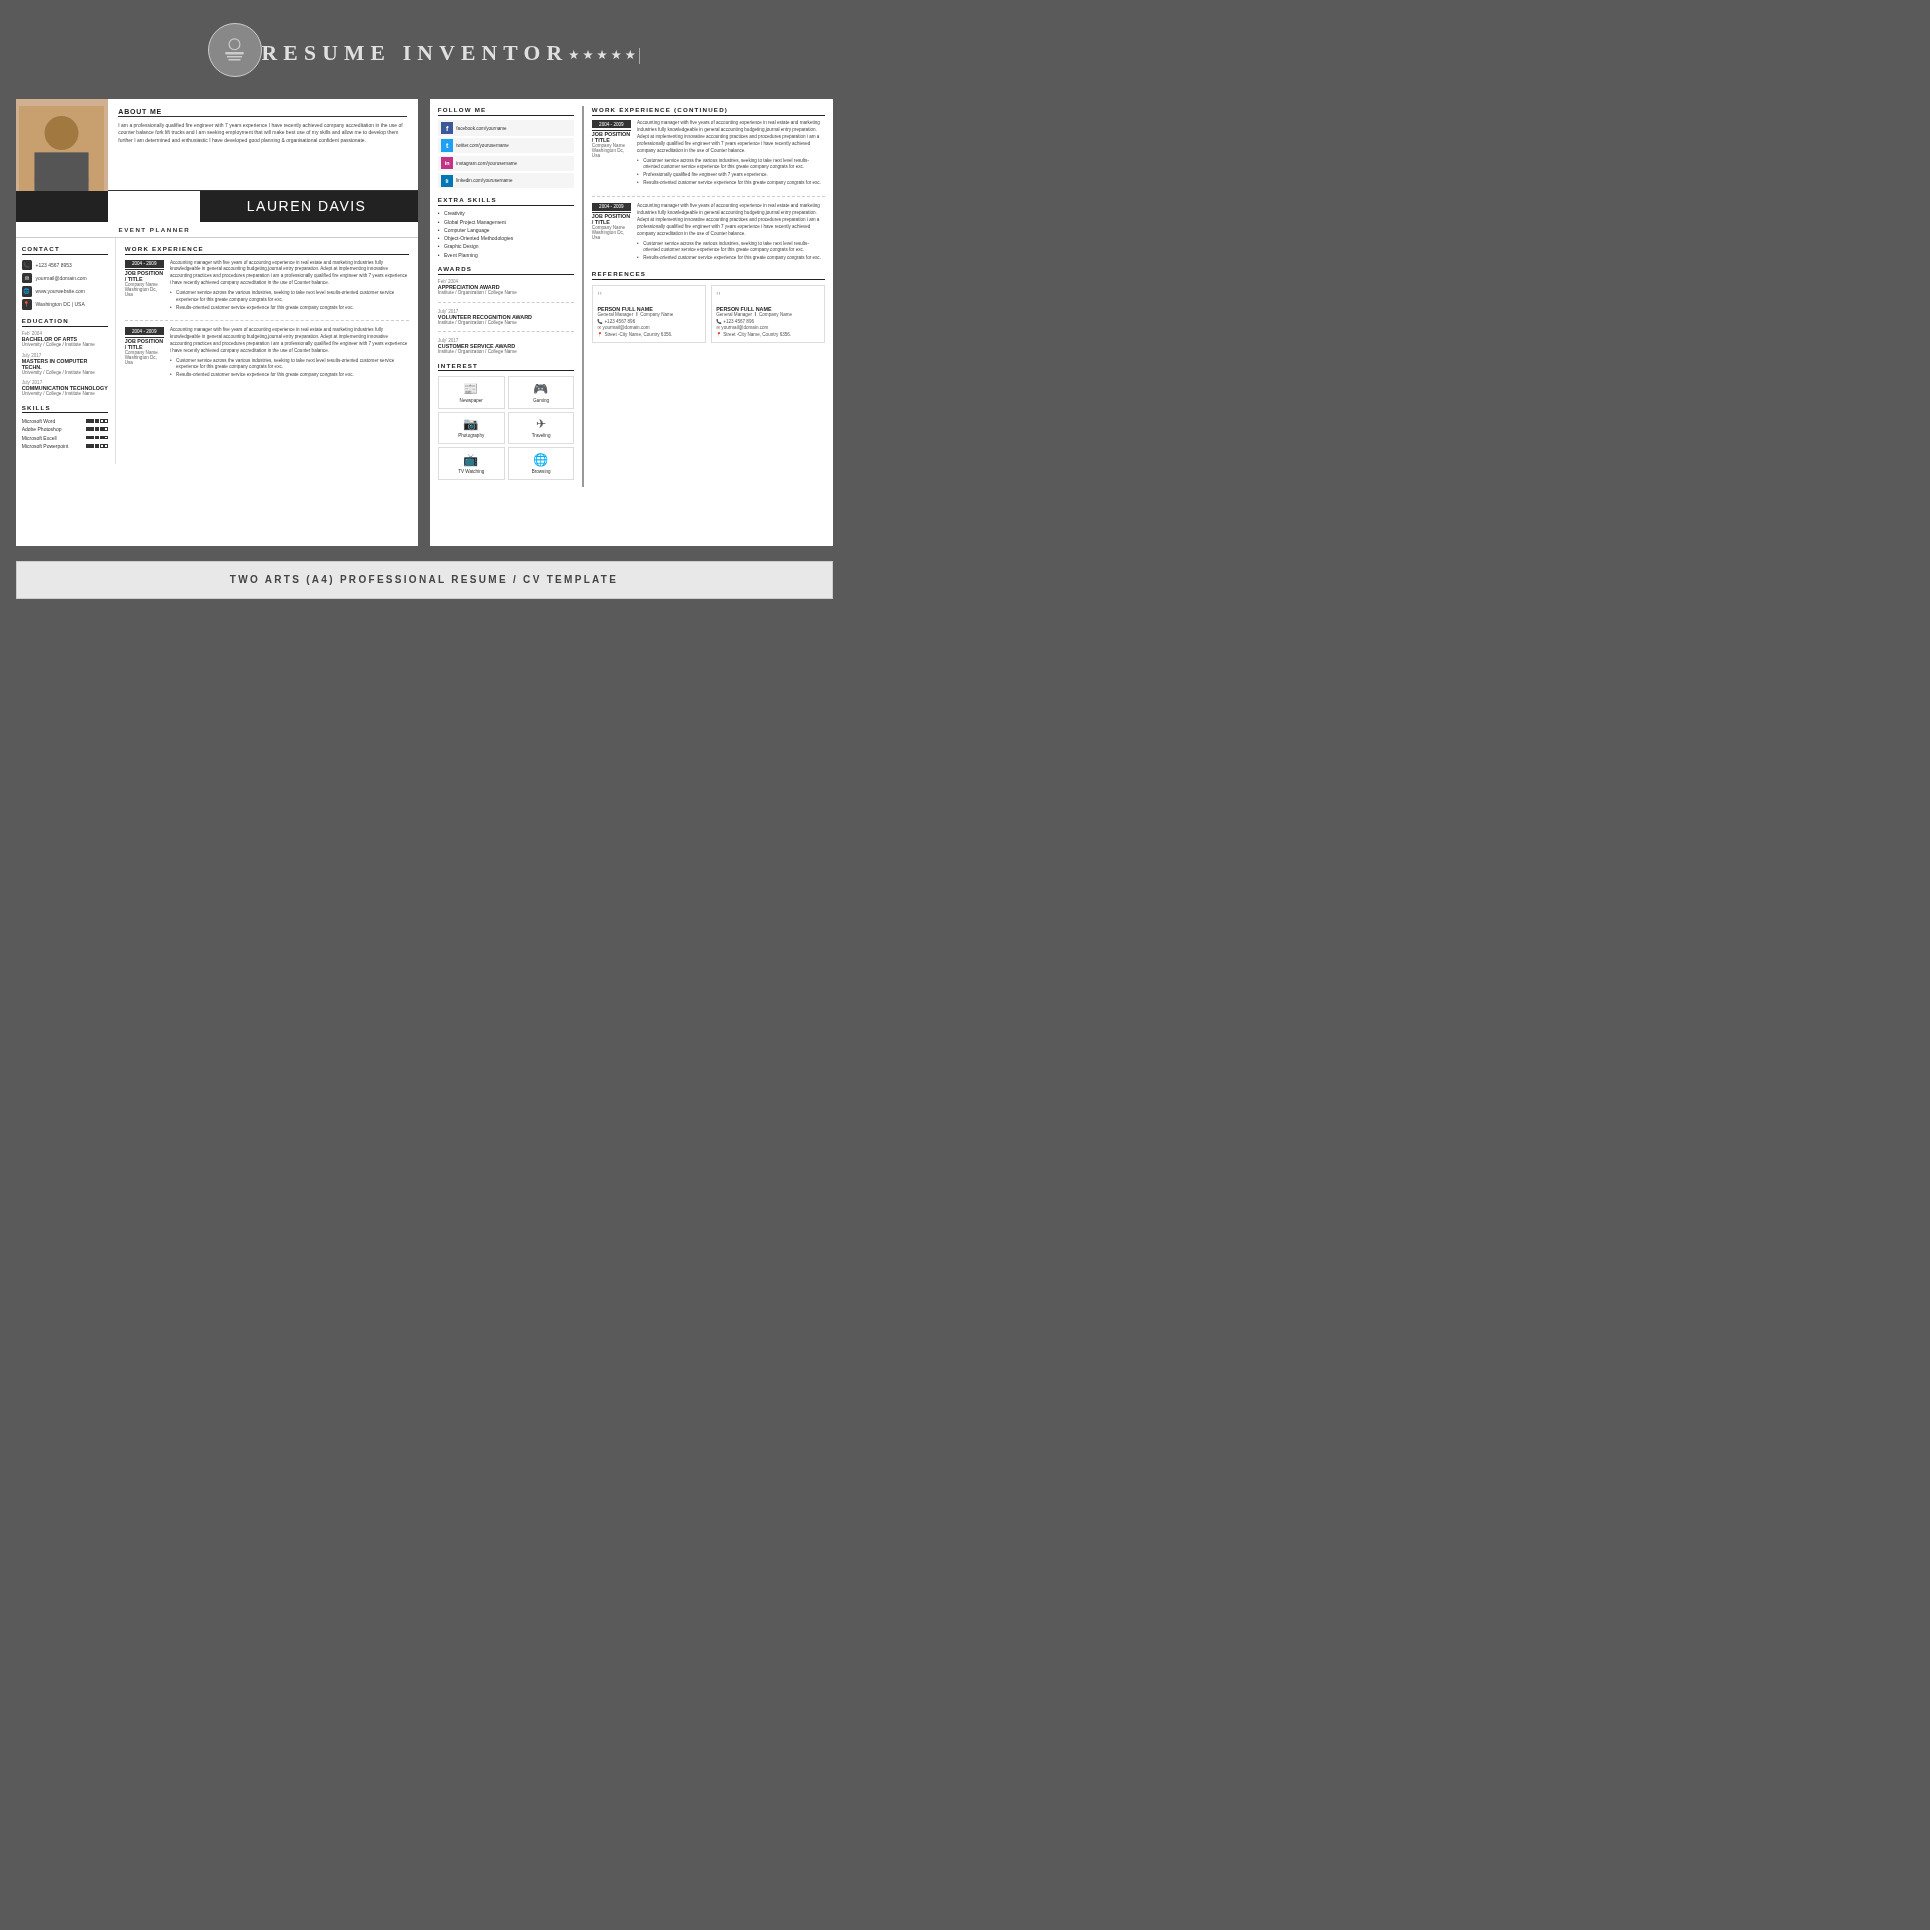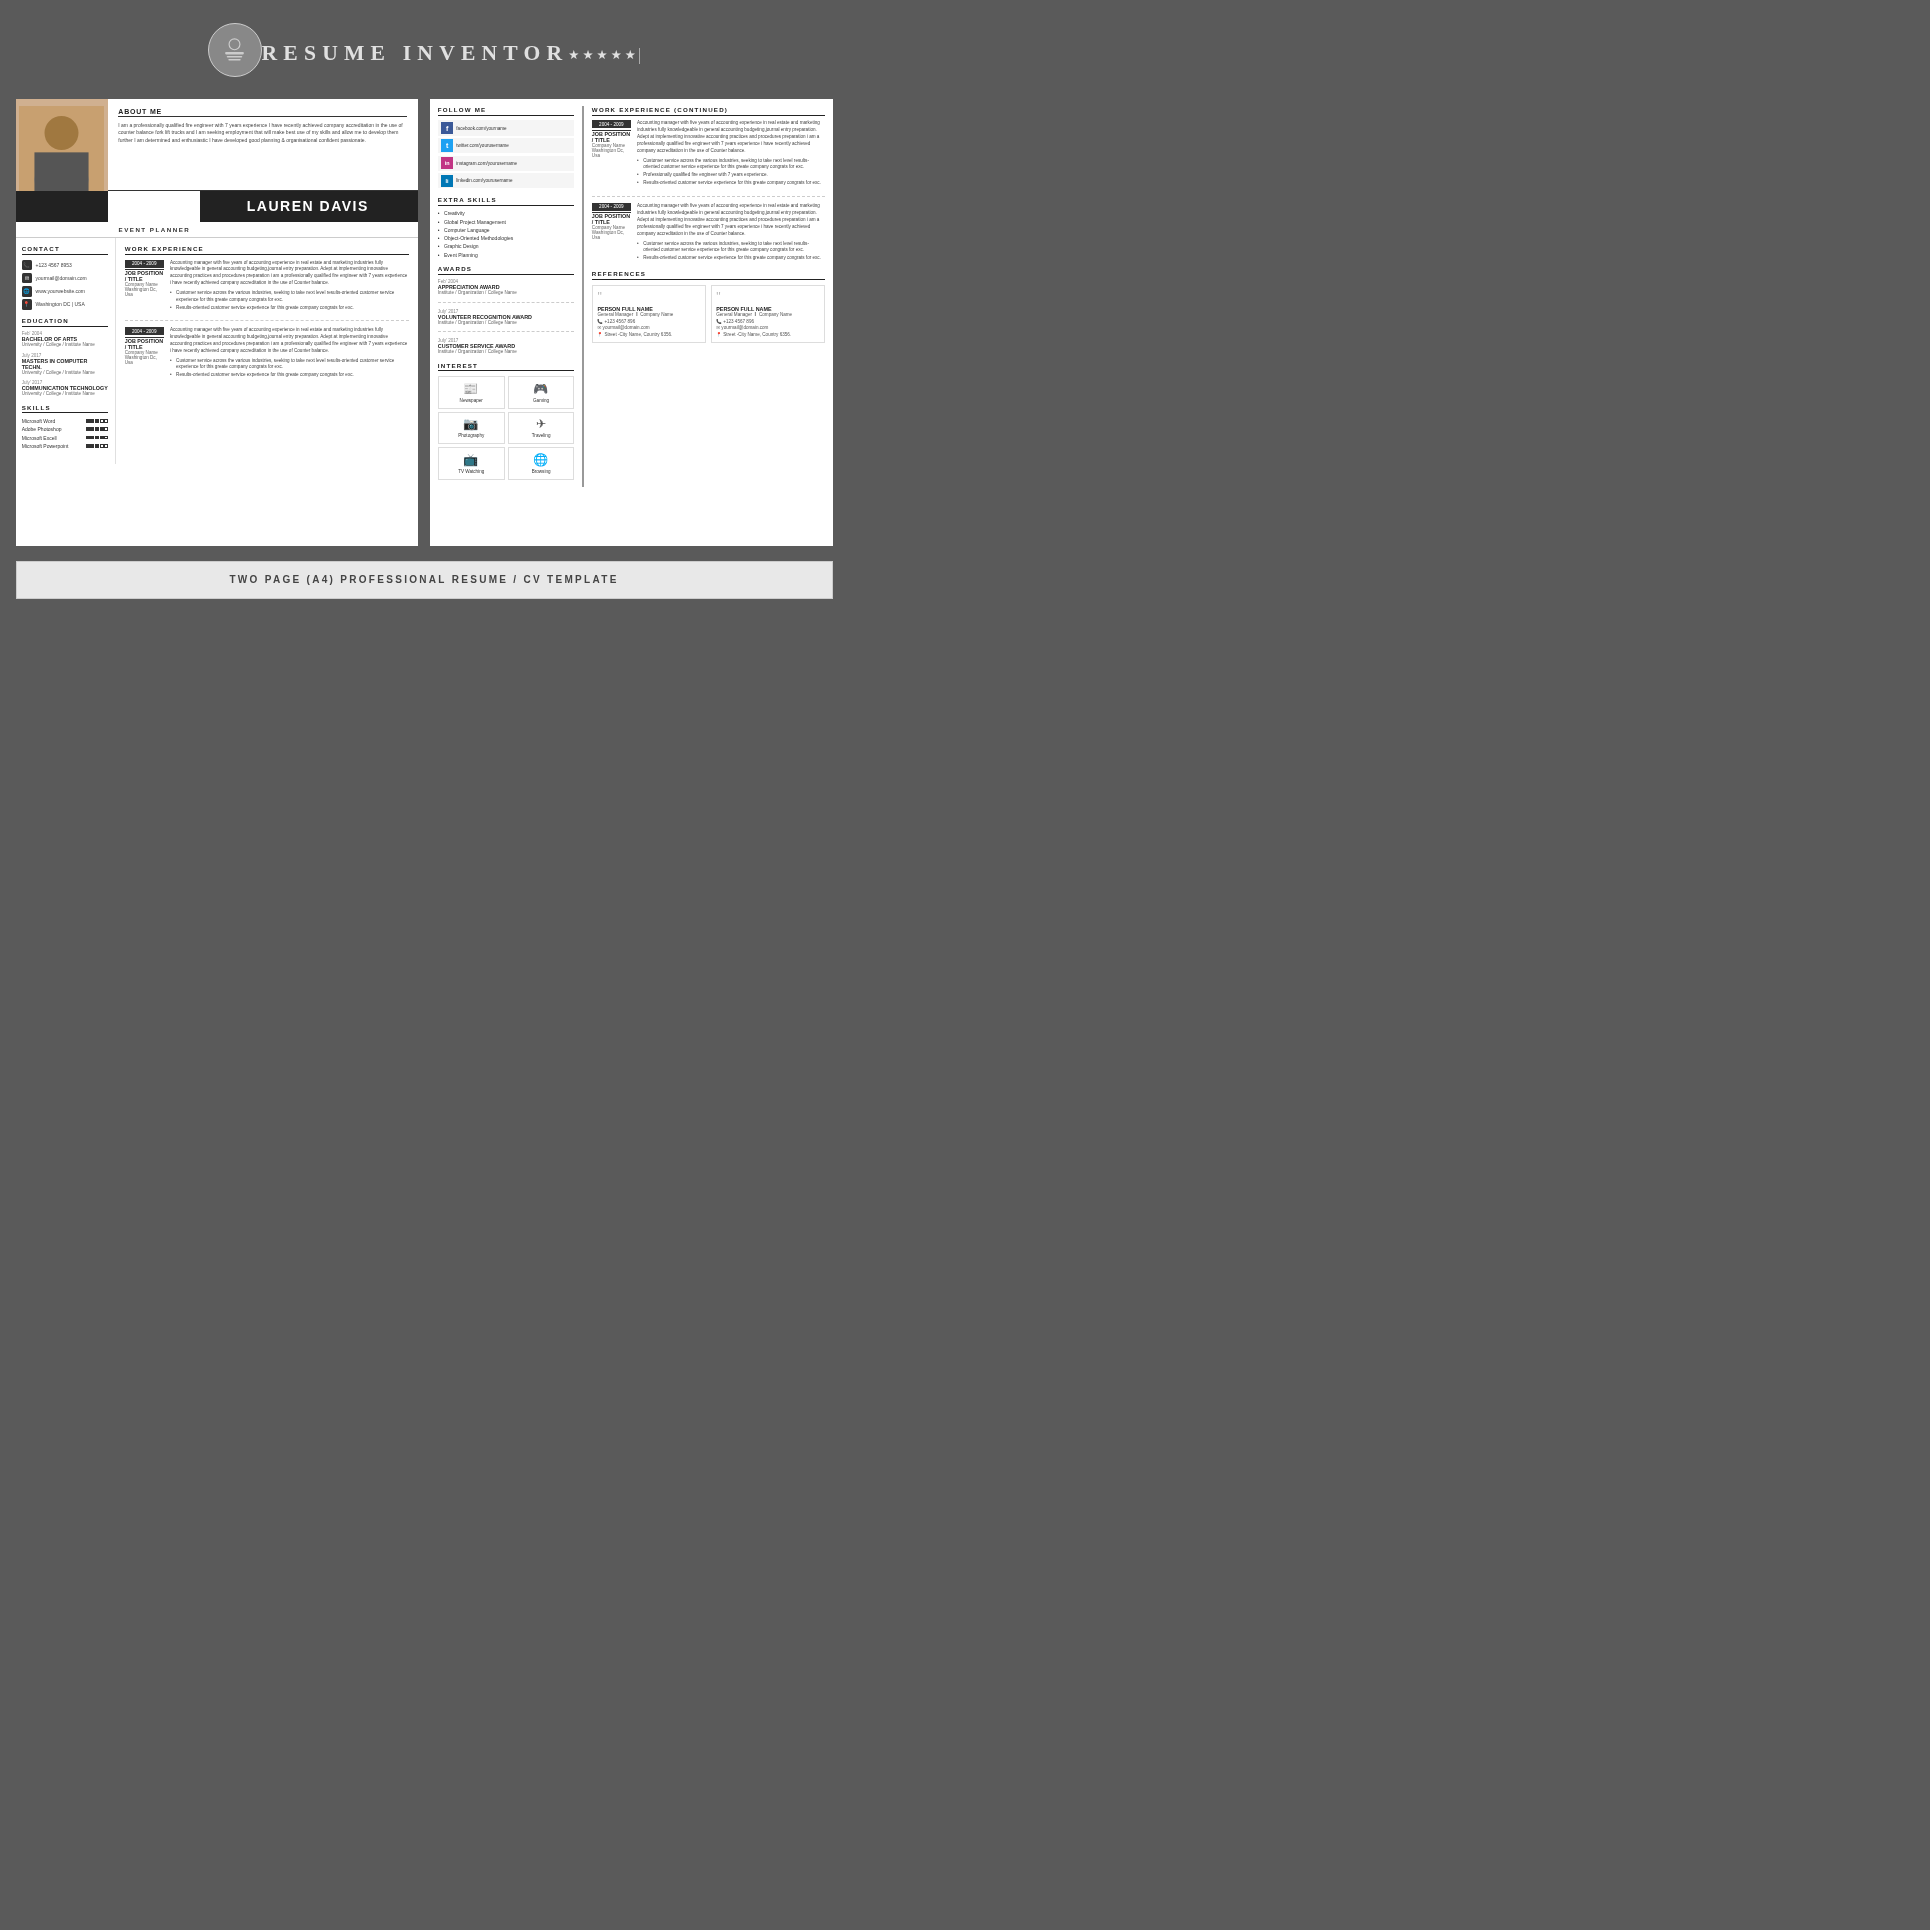--- a/index.html
+++ b/index.html
@@ -102,21 +102,21 @@
       border-bottom: 1.2px solid #333;
       padding-bottom: 1.5px;
     }
     .about-text {
       font-size: 5px;
       color: #444;
       line-height: 1.5;
     }
     .name-text {
       font-size: 14px;
-      font-weight: 700;
+      font-weight: 400;
       letter-spacing: 1.5px;
       color: #fff;
       text-transform: uppercase;
       padding-left: 35px;
     }
     .job-title-bar {
       padding: 3.9px 10.8px 3.9px 103px;
       font-size: 6.2px;
       font-weight: bold;
       letter-spacing: 1.5px;
@@ -753,14 +753,14 @@
                 📍 <span>Street -City Name, Country 6356.</span>
               </div>
             </div>
           </div>
         </div>
       </div>
     </div>
   </div>
 </div>
 
-<div class="bottom-bar">TWO PAGE (A4) PROFESSIONAL RESUME / CV TEMPLATE</div>
+<div class="bottom-bar">TWO ARTS (A4) PROFESSIONAL RESUME / CV TEMPLATE</div>
 
 
 </body></html>

